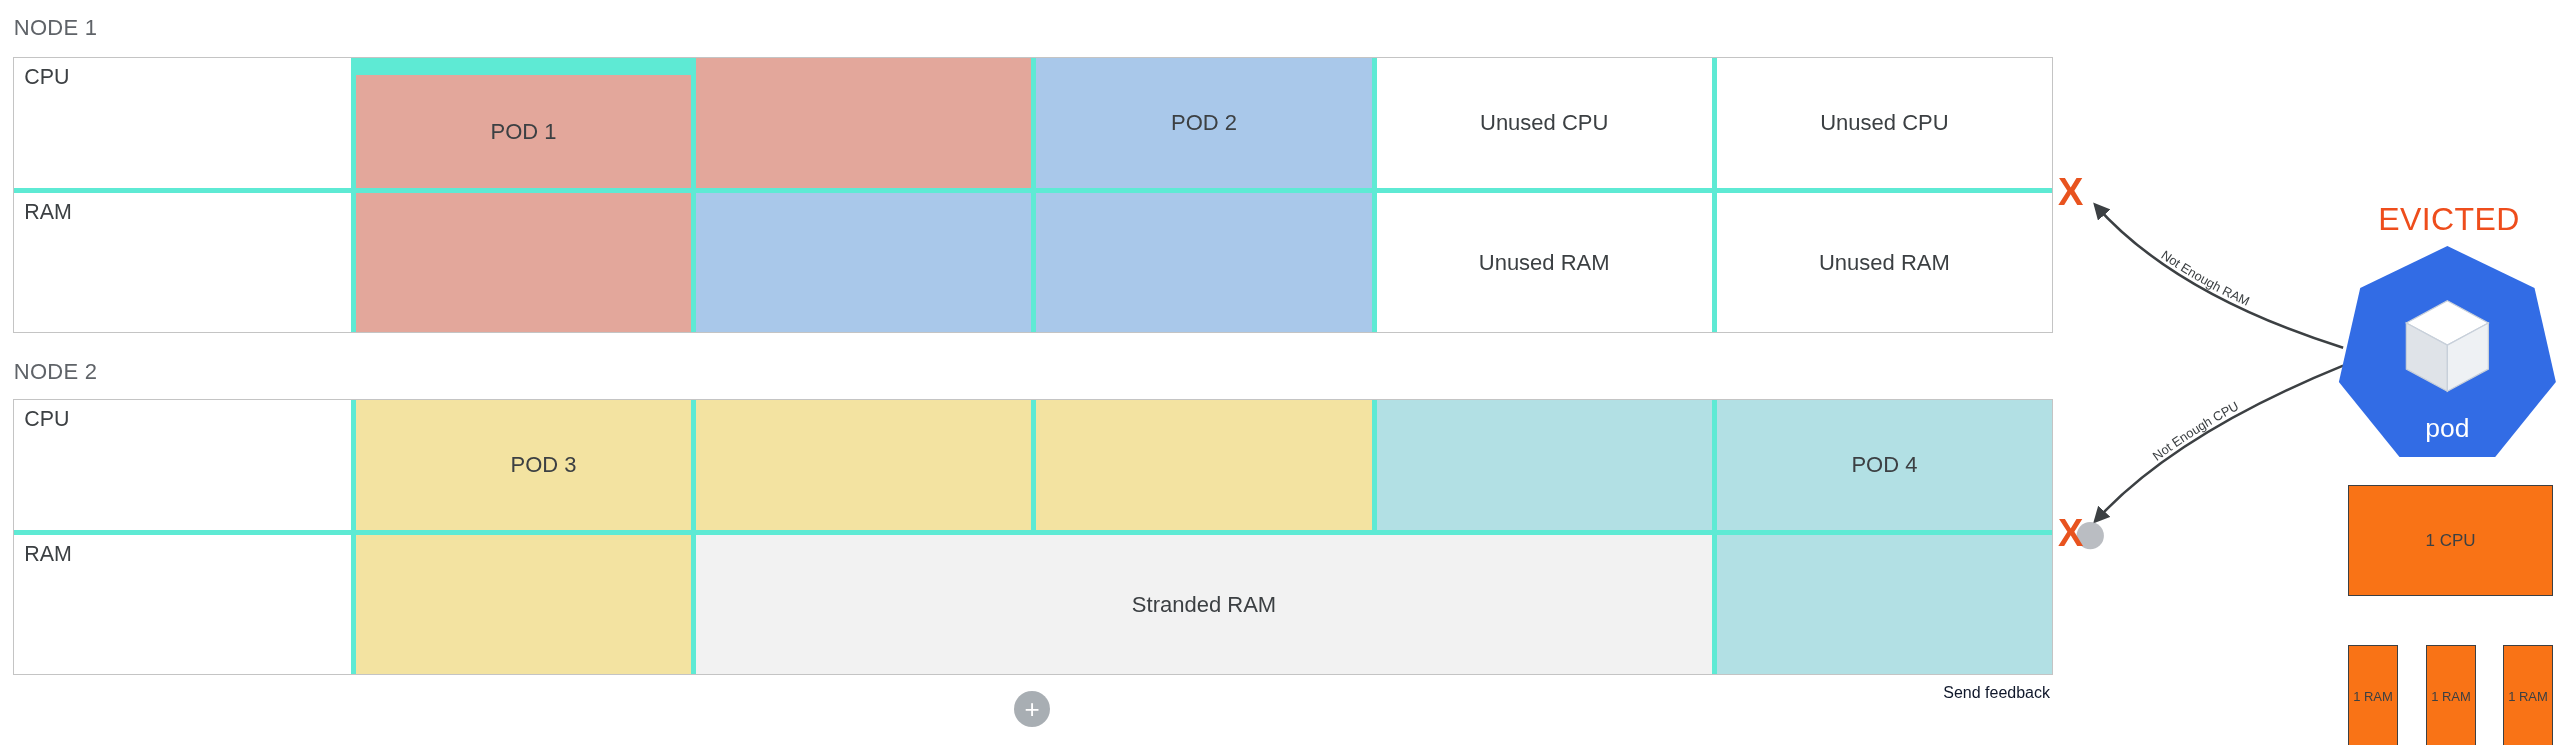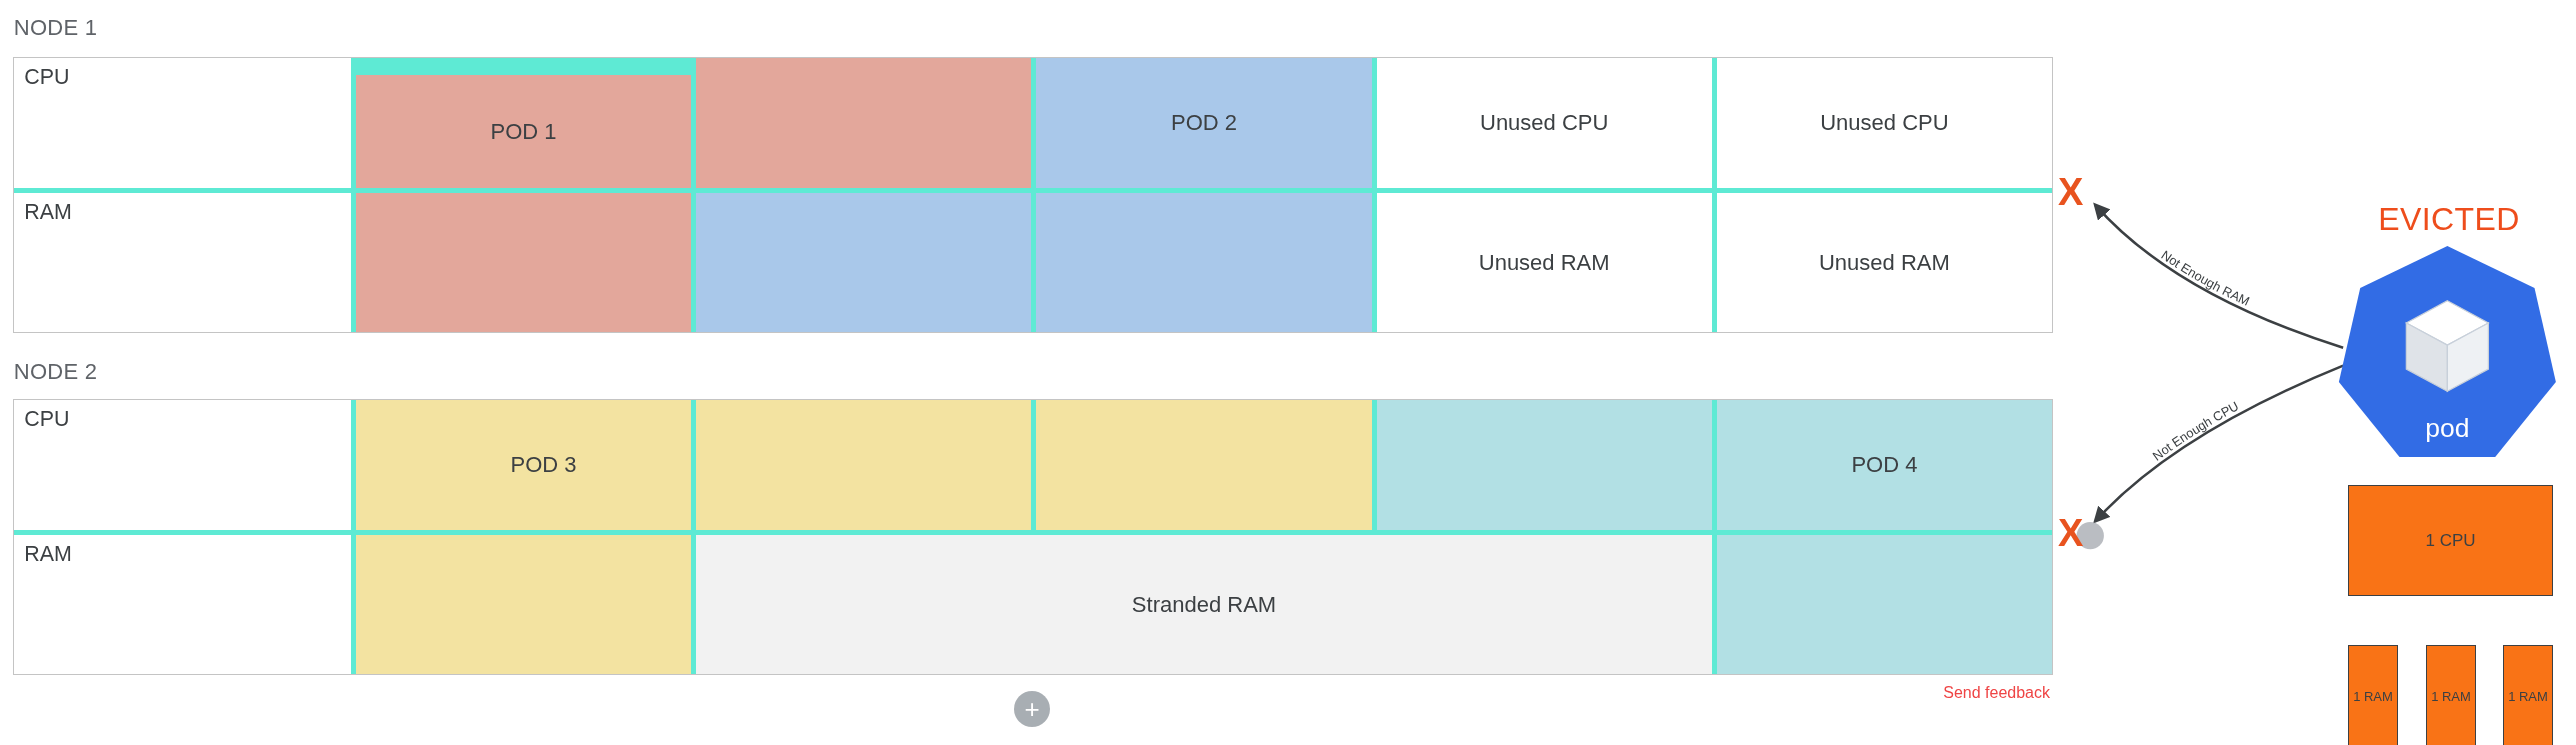--- a/index.html
+++ b/index.html
@@ -37,21 +37,21 @@
            color:#3c4043;box-sizing:border-box;z-index:3;}
   #cpu-req-box{left:2348px;top:485px;width:205px;height:111px;font-size:17px;}
   .ram-box{top:621px;width:50px;height:102px;font-size:13px;margin-top:24px;}
   #ram-box-1{left:2348px;} #ram-box-2{left:2426px;} #ram-box-3{left:2503px;}
 
   #plus-button{position:absolute;left:1014px;top:691px;width:36px;height:36px;
                border-radius:50%;background:#9aa0a6;color:#fff;display:flex;
                align-items:center;justify-content:center;font-size:26px;
                line-height:1;cursor:pointer;opacity:.85;z-index:3;}
   #send-feedback{position:absolute;right:526px;top:684px;font-size:16px;
-                 color:#ef4444;cursor:pointer;z-index:3;}
+                 color:#0f172a;cursor:pointer;z-index:3;}
 
   .curve{fill:none;stroke:#3c4043;stroke-width:3;}
   .curve-label{font-size:15px;fill:#3c4043;font-family:"Liberation Sans",sans-serif;}
   #pod-word{fill:#ffffff;font-size:31px;font-family:"Liberation Sans",sans-serif;}
 </style>
 </head>
 <body>
 
 <div id="canvas">
 

